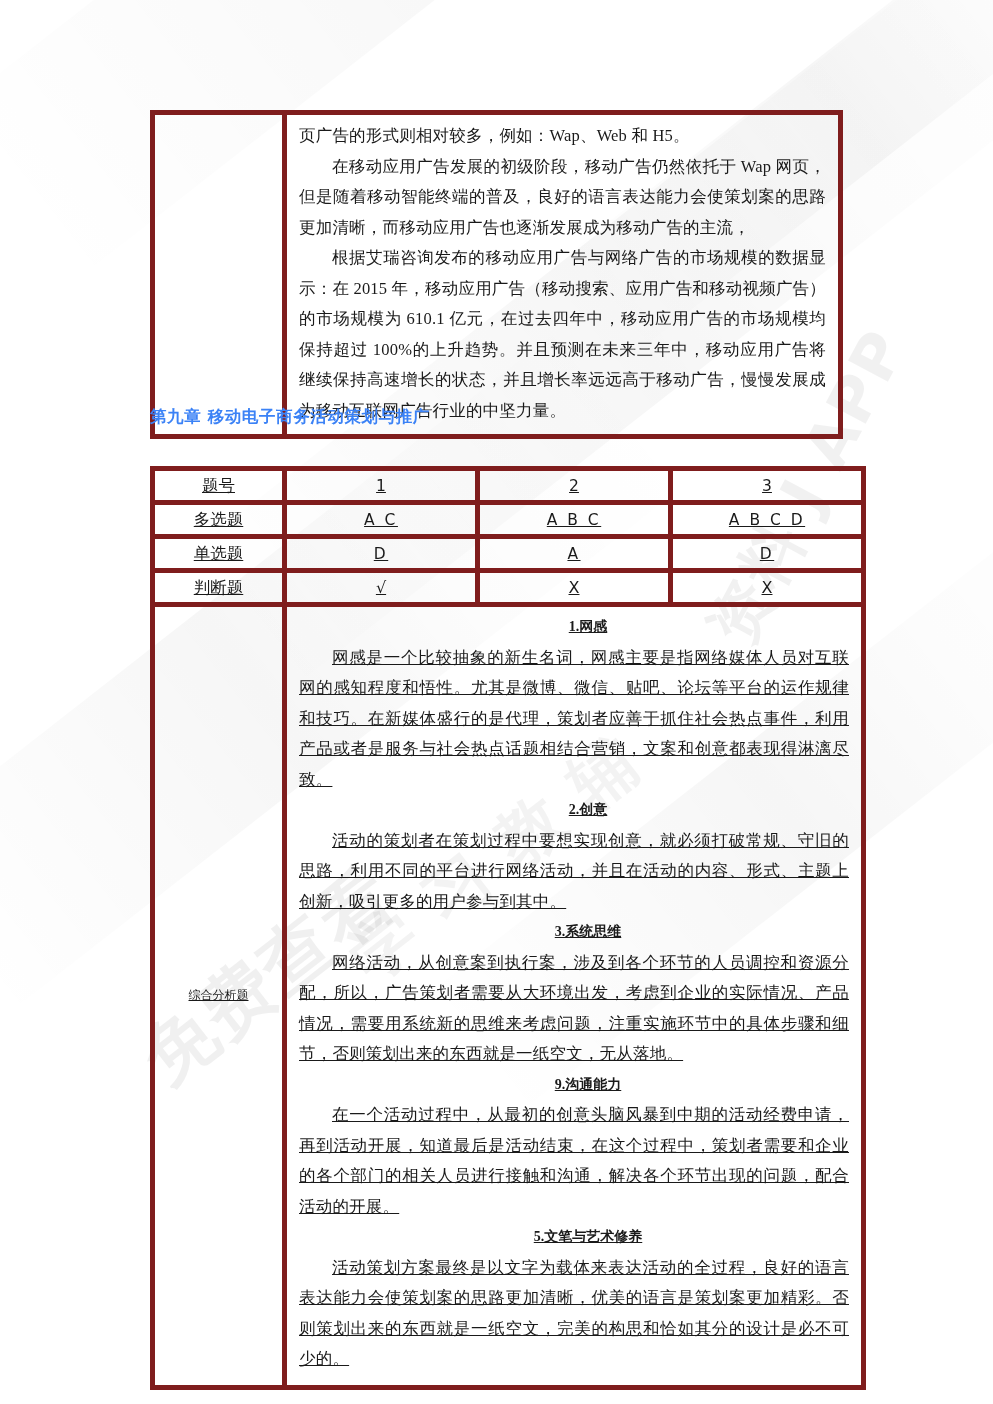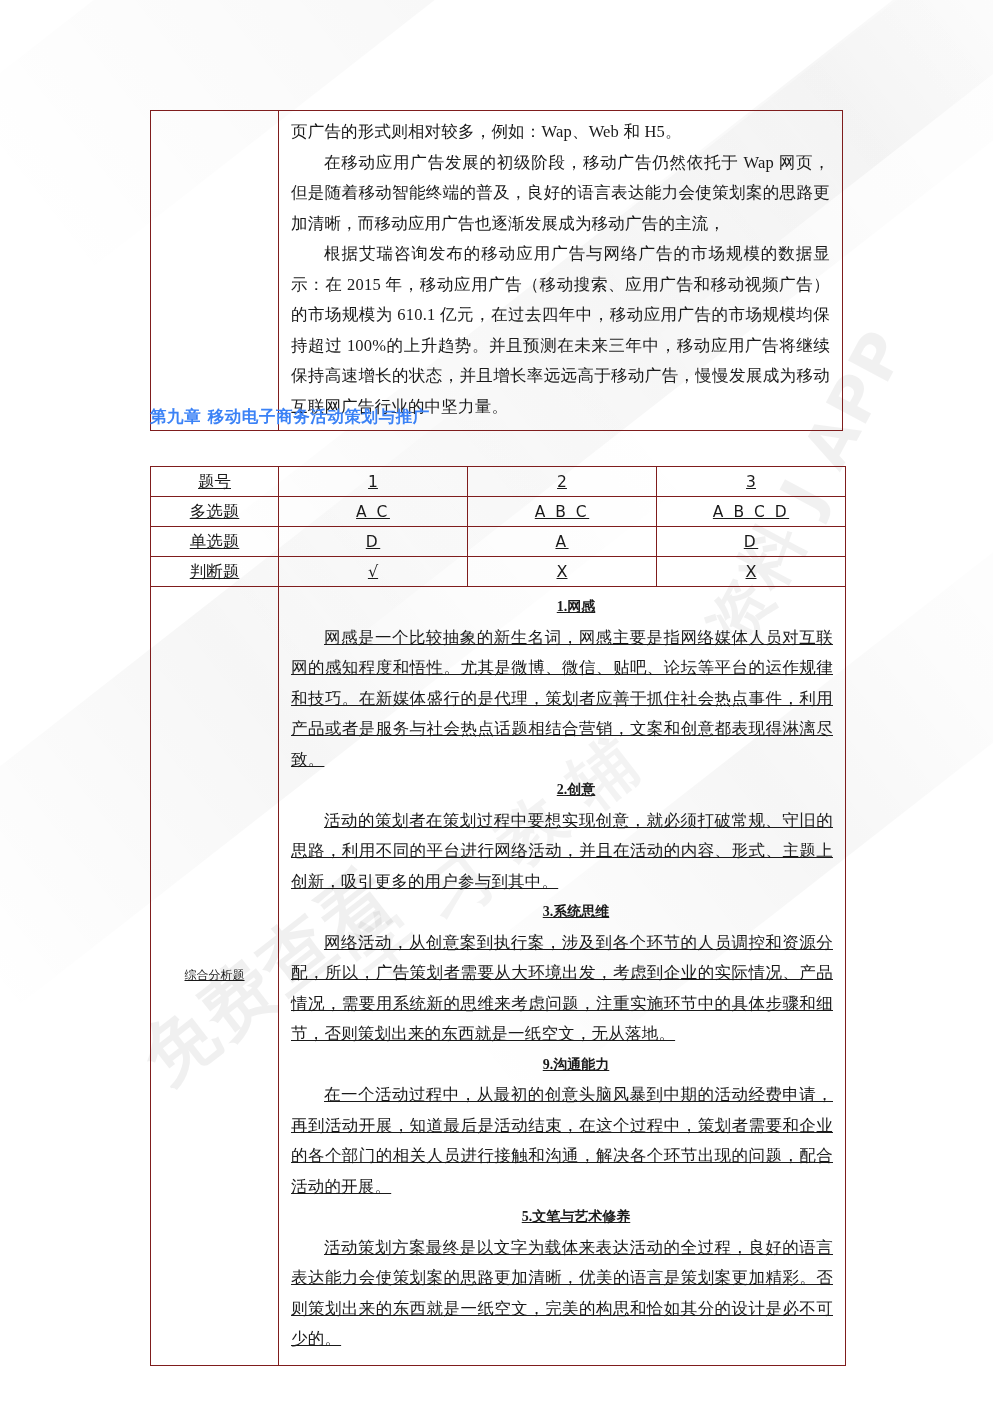--- a/index.html
+++ b/index.html
@@ -47,21 +47,21 @@
   }
 
   
   table.doc-table {
     position: absolute;
     border-collapse: collapse;
     table-layout: fixed;
     background: transparent;
   }
   table.doc-table td {
-    border: 1px solid #7f1d1d;
+    border: 5px solid #7f1d1d;
     vertical-align: top;
     padding: 0;
     background: transparent;
   }
 
   
   #excerpt-table {
     left: 150px;
     top: 110px;
     width: 693px;

